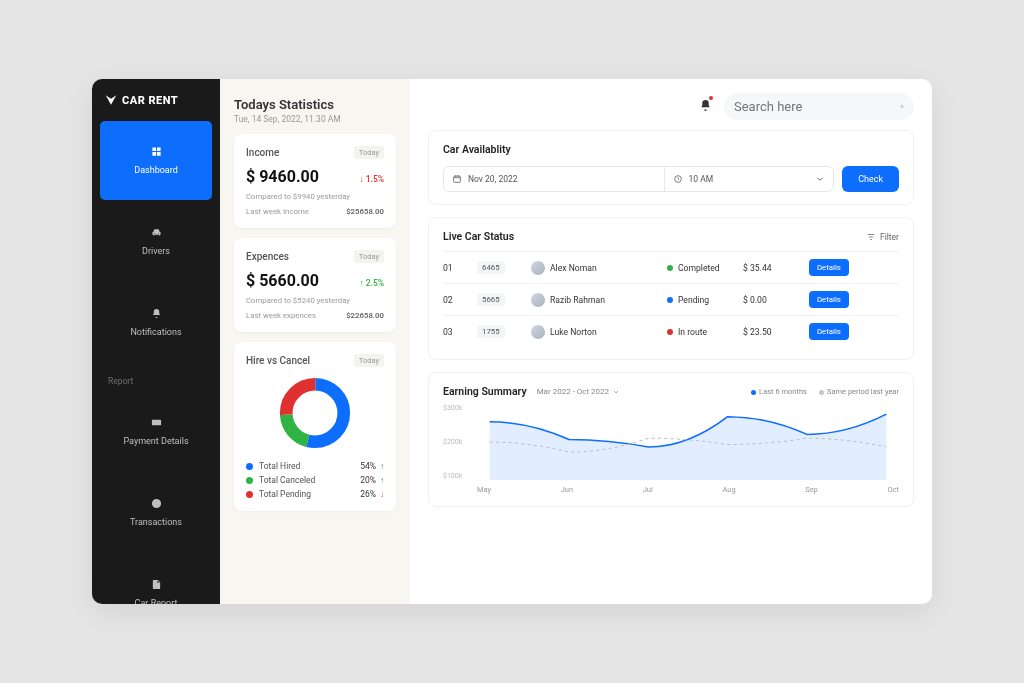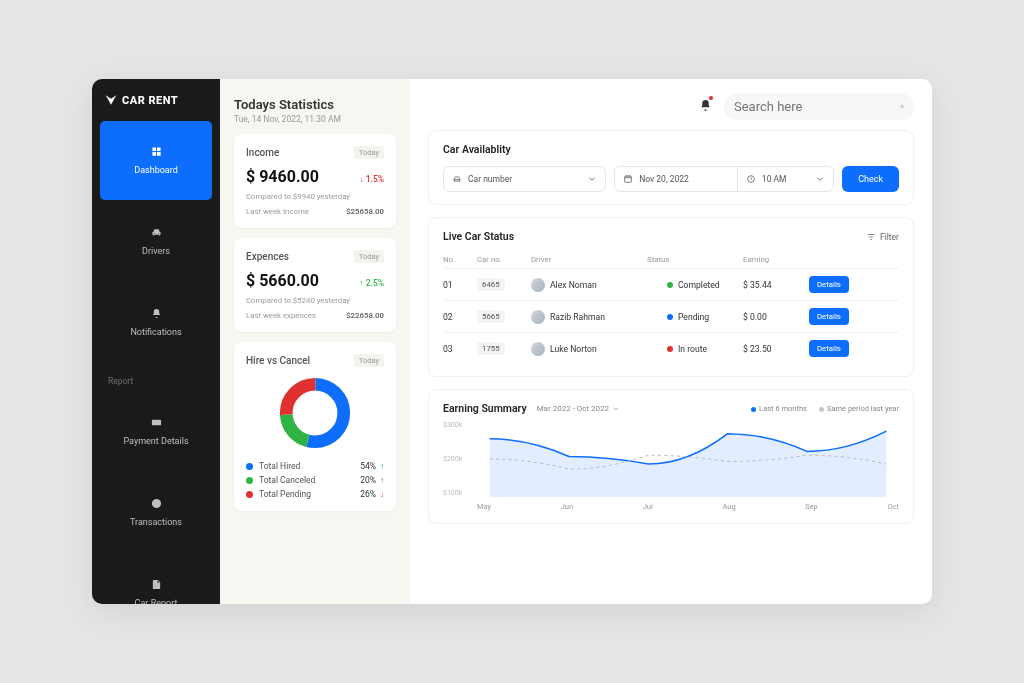--- a/index.html
+++ b/index.html
@@ -144,21 +144,21 @@
       <svg viewBox="0 0 24 24">
           <path d="M10 17l-5-5 5-5v3h8v4h-8zM20 3H12v2h8v14h-8v2h8a2 2 0 002-2V5a2 2 0 00-2-2z"></path>
         </svg>
       <span>Logout</span>
     </button>
   </aside>
 
   <section class="mid">
     <div class="mid-header">
       <h2>Todays Statistics</h2>
-      <p>Tue, 14 Nov, 2022, 11.30 AM</p>
+      <p>Tue, 14 Sep, 2022, 11.30 AM</p>
     </div>
 
     <div class="card">
       <div class="card-head">
           <h3>Income</h3>
           <span class="tag">Today</span>
         </div>
       <div class="stat-row">
         <span class="stat-amount">$ 9460.00</span>
         <span class="delta down">↓ <span>1.5%</span></span>
@@ -237,29 +237,20 @@
             <path d="M21 21l-4-4"></path>
           </svg>
       </div>
     </div>
 
     <div class="content">
 
       <div class="panel">
         <h4>Car Availablity</h4>
         <div class="avail-row">
-          <div class="sel">
-            <svg viewBox="0 0 24 24" fill="none" stroke="currentColor" stroke-width="1.8">
-                <path d="M5 13l1.5-4.5A2 2 0 018.4 7h7.2a2 2 0 011.9 1.5L19 13m-14 0h14v4H5zM7 17v1m10-1v1"></path>
-              </svg>
-            <span>Car number</span>
-            <svg class="chev" viewBox="0 0 24 24" fill="none" stroke="currentColor" stroke-width="2">
-                <path d="M6 9l6 6 6-6"></path>
-              </svg>
-          </div>
           <div style="display:flex; border:1px solid #e5e7eb; border-radius:6px; flex:1.5;">
             <div class="sel" style="border:none; flex:1.2;">
               <svg viewBox="0 0 24 24" fill="none" stroke="currentColor" stroke-width="1.8">
                   <rect x="4" y="5" width="16" height="15" rx="2"></rect>
                   <path d="M4 9h16M9 3v4m6-4v4"></path>
                 </svg>
               <span>Nov 20, 2022</span>
             </div>
             <div class="divider-v"></div>
             <div class="sel" style="border:none; flex:.9;">
@@ -280,28 +271,20 @@
       <div class="panel">
         <div class="table-head">
           <h4 style="margin:0">Live Car Status</h4>
           <div class="filter">
             <svg viewBox="0 0 24 24" fill="none" stroke="currentColor" stroke-width="1.8">
                 <path d="M4 6h16M7 12h10M10 18h4"></path>
               </svg>
             <span>Filter</span>
           </div>
         </div>
-        <div class="thead">
-          <span>No.</span>
-          <span>Car no.</span>
-          <span>Driver</span>
-          <span>Status</span>
-          <span>Earning</span>
-          <span></span>
-        </div>
         <div id="table-body">
             <div class="trow">
     <span>01</span>
     <span><span class="chip">6465</span></span>
     <span class="driver">
                 <span class="avatar"></span>
                 <span>Alex Noman</span>
               </span>
     <span class="status">
                 <span class="sdot" style="background:#2fb344"></span>

